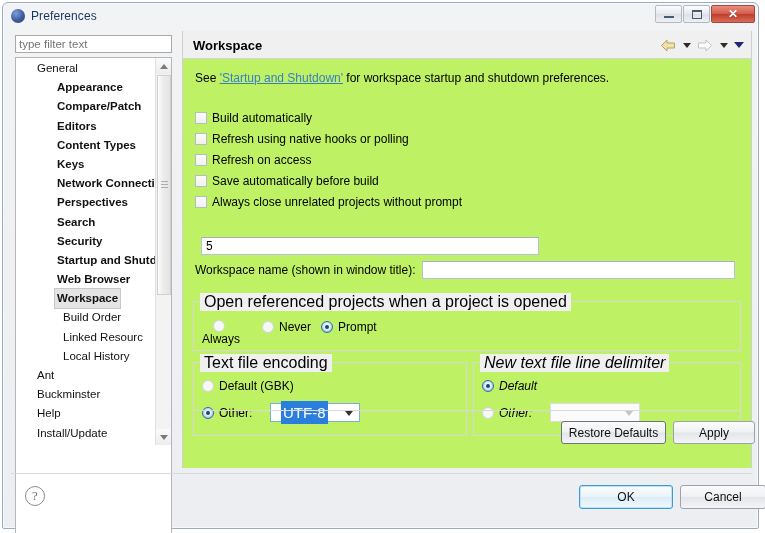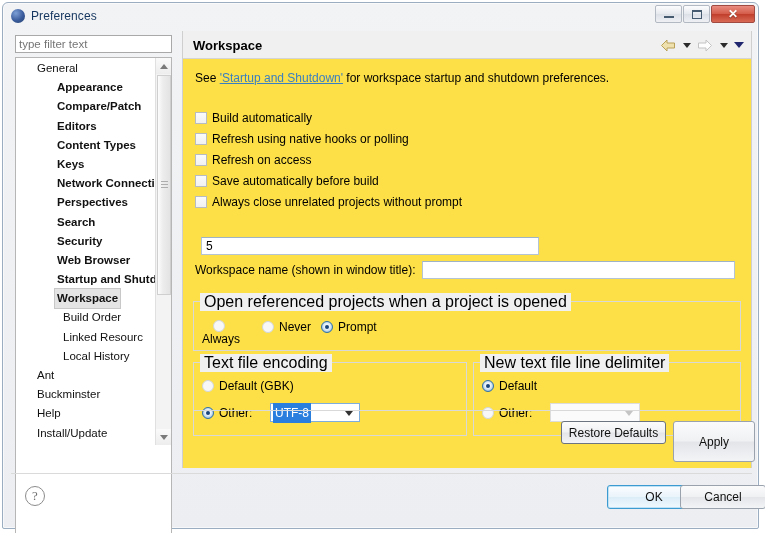--- a/index.html
+++ b/index.html
@@ -258,21 +258,21 @@
     height: 1px;
     background: #d4d4d4;
   }
 
   #page-content {
     position: absolute;
     left: 0; top: 28px;
     width: 100%;
     height: 409px;
     box-sizing: border-box;
-    background: #fde047;
+    background: #bef264;
   }
 
   .see-line {
     position: absolute;
     left: 12px; top: 12px;
     font-size: 12px;
     color: #000000;
     white-space: nowrap;
   }
   .see-line a {
@@ -377,23 +377,23 @@
   .combo {
     height: 19px;
     box-sizing: border-box;
     border: 1px solid #7daddc;
     background: #ffffff;
     display: flex;
     align-items: center;
     position: relative;
   }
   .combo .cval {
-    margin-left: 2px;
+    margin-left: 10px;
     padding: 3px 2px;
-    font-size: 12px;
+    font-size: 15px;
     background: #2a7fde;
     color: #ffffff;
   }
   .combo .carrow {
     position: absolute;
     right: 6px; top: 50%;
     margin-top: -2px;
     width: 0; height: 0;
     border-left: 4px solid transparent;
     border-right: 4px solid transparent;
@@ -417,21 +417,20 @@
     display: flex;
     align-items: center;
     justify-content: center;
     white-space: nowrap;
   }
   .btn.strong { border-color: #6b7480; }
   .btn.default {
     border: 1px solid #3c9bd0;
     box-shadow: 0 0 0 1px #bfe2f5 inset;
     background: linear-gradient(to bottom, #fbfdff 0%, #eaf4fb 48%, #dcedf8 52%, #f0f8fd 100%);
-    margin-left: 28px;
   }
 
   #panel-sep {
     position: absolute;
     left: 10px;
     top: 351px;
     width: 548px;
     height: 1px;
     background: #d9d9d9;
   }
@@ -493,22 +492,22 @@
             <div class="tree-item lvl0"><span class="lbl">General</span></div>
             <div class="tree-item lvl1"><span class="lbl">Appearance</span></div>
             <div class="tree-item lvl1"><span class="lbl">Compare/Patch</span></div>
             <div class="tree-item lvl1"><span class="lbl">Editors</span></div>
             <div class="tree-item lvl1"><span class="lbl">Content Types</span></div>
             <div class="tree-item lvl1"><span class="lbl">Keys</span></div>
             <div class="tree-item lvl1"><span class="lbl">Network Connecti</span></div>
             <div class="tree-item lvl1"><span class="lbl">Perspectives</span></div>
             <div class="tree-item lvl1"><span class="lbl">Search</span></div>
             <div class="tree-item lvl1"><span class="lbl">Security</span></div>
+            <div class="tree-item lvl1"><span class="lbl">Startup and Shutd</span></div>
             <div class="tree-item lvl1"><span class="lbl">Web Browser</span></div>
-            <div class="tree-item lvl1"><span class="lbl">Startup and Shutd</span></div>
             <div class="tree-item lvl1 selected"><span class="lbl">Workspace</span></div>
             <div class="tree-item lvl2"><span class="lbl">Build Order</span></div>
             <div class="tree-item lvl2"><span class="lbl">Linked Resourc</span></div>
             <div class="tree-item lvl2"><span class="lbl">Local History</span></div>
             <div class="tree-item lvl0"><span class="lbl">Ant</span></div>
             <div class="tree-item lvl0"><span class="lbl">Buckminster</span></div>
             <div class="tree-item lvl0"><span class="lbl">Help</span></div>
             <div class="tree-item lvl0"><span class="lbl">Install/Update</span></div>
             <div class="tree-item lvl0"><span class="lbl">Java</span></div>
           </div>
@@ -641,21 +640,21 @@
           <div class="radio-row" style="left:8px; top:44px;">
             <span class="rb checked"></span>
             <span>Other:</span>
           </div>
           <div class="combo" style="position:absolute; left:76px; top:41px; width:90px;">
             <span class="cval">UTF-8</span>
             <span class="carrow"></span>
           </div>
         </div>
 
-        <div class="groupbox" style="left:290px; top:303px; width:268px; height:74px;">
+        <div class="groupbox" style="left:290px; top:303px; width:268px; height:74px;font-style:italic;">
           <div class="gb-line-l" style="width:6px;"></div>
           <div class="gb-line-r" style="left:auto; width:110px;"></div>
           <div class="gb-title">New text file line delimiter</div>
 
           <div class="radio-row" style="left:8px; top:17px;">
             <span class="rb checked"></span>
             <span>Default</span>
           </div>
           <div class="radio-row" style="left:8px; top:44px;">
             <span class="rb dim"></span>
@@ -663,21 +662,21 @@
           </div>
           <div class="combo disabled" style="position:absolute; left:76px; top:41px; width:90px;">
             <span class="cval" style="background:transparent;color:#9a9a9a;"></span>
             <span class="carrow"></span>
           </div>
         </div>
 
         <div id="panel-sep"></div>
 
         <div class="btn strong" style="position:absolute; left:378px; top:362px; width:105px; height:23px;">Restore Defaults</div>
-        <div class="btn" style="position:absolute; left:490px; top:362px; width:82px; height:41px;">Apply</div>
+        <div class="btn" style="position:absolute; left:490px; top:362px; width:82px; height:23px;">Apply</div>
       </div>
     </div>
   </div>
 
   <div id="footer">
     <div id="footer-rule"></div>
     <div id="help-icon">?</div>
     <div class="btn default" style="position:absolute; left:568px; top:12px; width:94px; height:24px;">OK</div>
     <div class="btn" style="position:absolute; left:669px; top:12px; width:86px; height:24px;">Cancel</div>
   </div>

